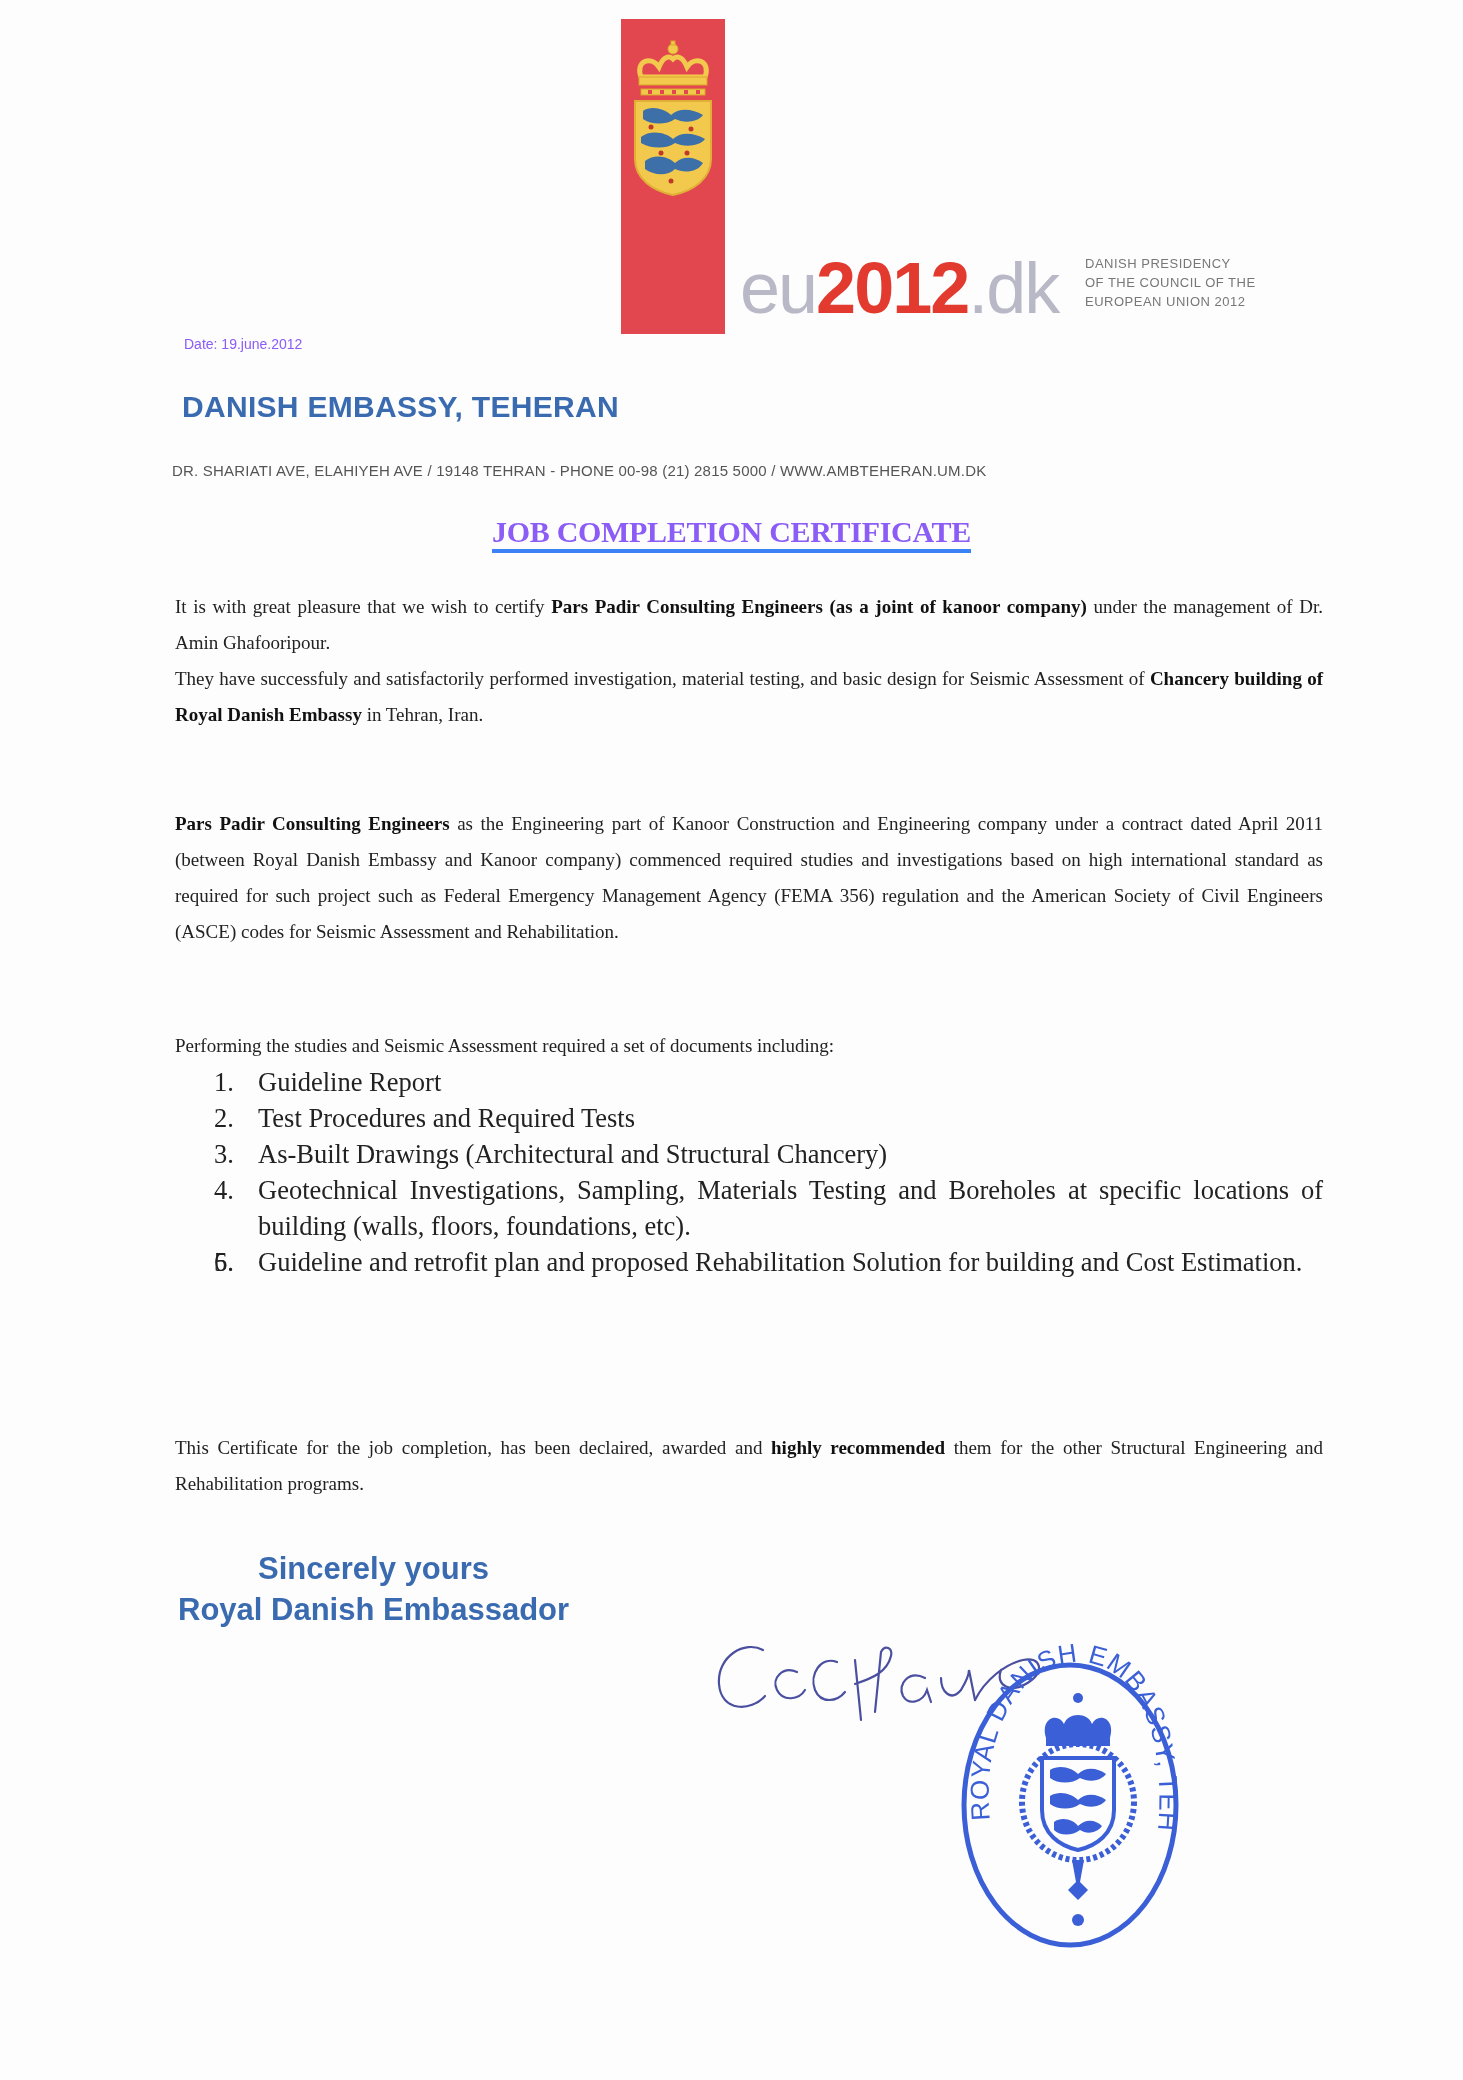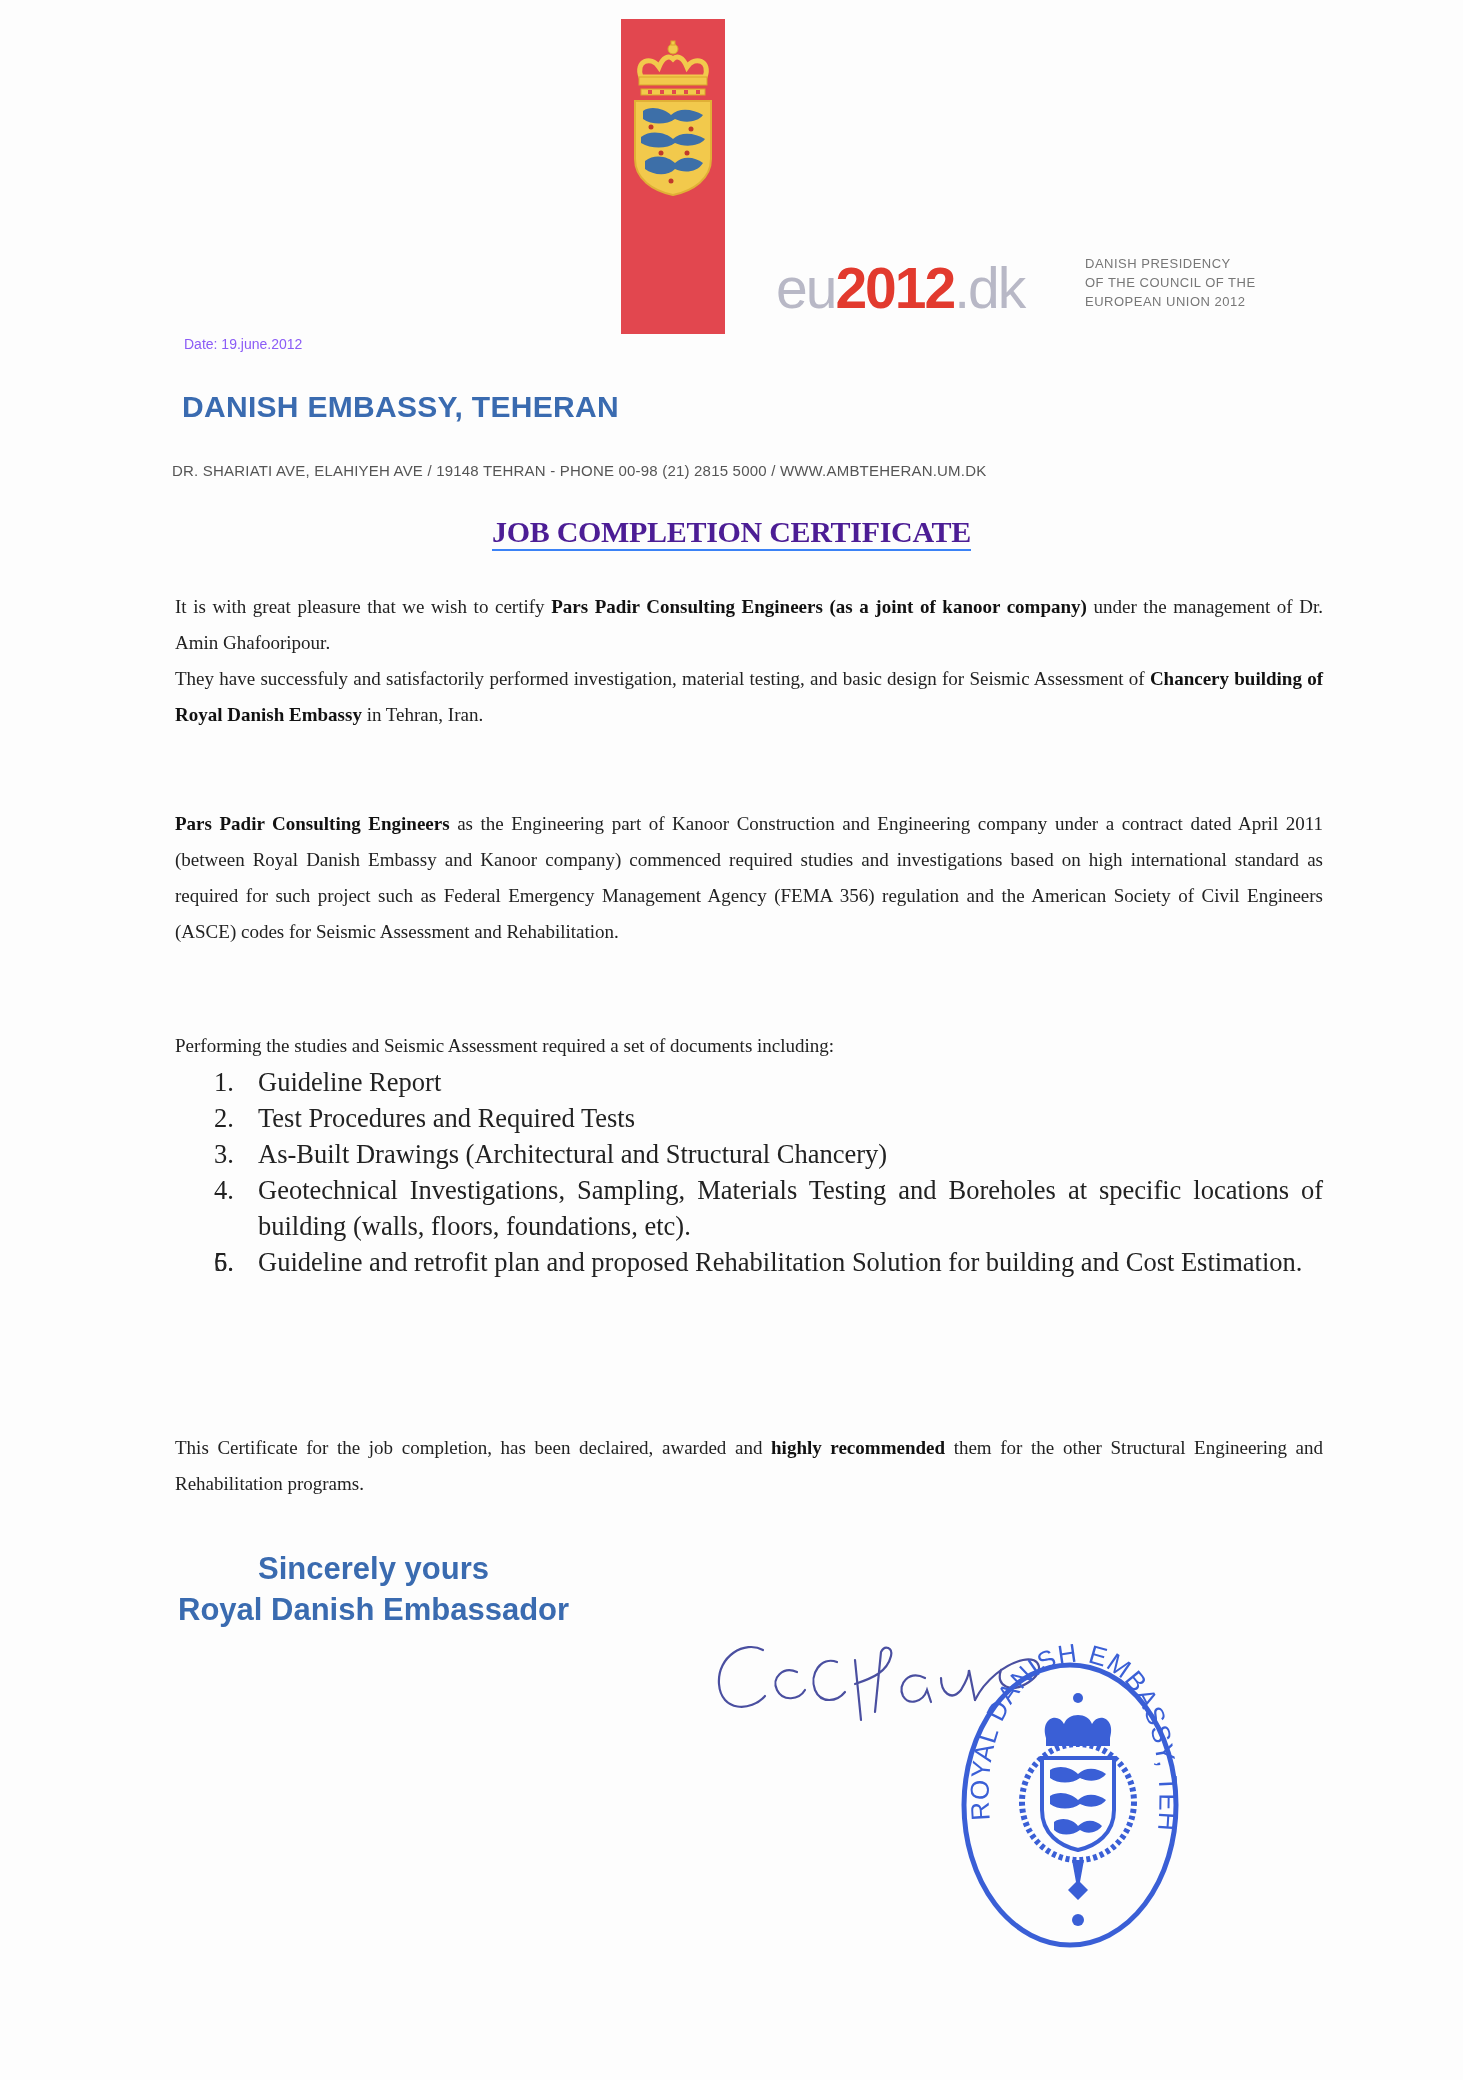--- a/index.html
+++ b/index.html
@@ -2,33 +2,33 @@
 <html><head>
   <meta charset="utf-8">
   <style>
     html, body { margin: 0; padding: 0; background: #ffffff; }
     body { width: 1463px; height: 2080px; position: relative; overflow: hidden; }
     .page { position: absolute; left: 0; top: 0; width: 1463px; height: 2080px; background: #fdfdfd; }
 
     
     .banner { position: absolute; left: 621px; top: 19px; width: 104px; height: 315px; background: #e2474f; }
     .banner svg { position: absolute; left: 0; top: 0; }
-    .eu-logo { position: absolute; left: 740px; top: 248px; height: 80px; font-family: "Liberation Sans", sans-serif; font-size: 57px; line-height: 80px; letter-spacing: -2px; white-space: nowrap; margin-left: 36px; }
+    .eu-logo { position: absolute; left: 740px; top: 248px; height: 80px; font-family: "Liberation Sans", sans-serif; font-size: 72px; line-height: 80px; letter-spacing: -2px; white-space: nowrap; }
     .eu-logo .eu { color: #b8b8c6; }
     .eu-logo .year { color: #e23a2e; font-weight: bold; }
     .eu-logo .dk { color: #b8b8c6; }
     .presidency { position: absolute; left: 1085px; top: 254px; font-family: "Liberation Sans", sans-serif; font-size: 13px; line-height: 19px; color: #777; letter-spacing: 0.5px; }
     .presidency div { white-space: nowrap; }
 
     .date { position: absolute; left: 184px; top: 336px; font-family: Liberation Sans, sans-serif; font-size: 14px; color: #8b5cf6; }
     .embassy-name { position: absolute; left: 182px; top: 390px; font-family: "Liberation Sans", sans-serif; font-weight: bold; font-size: 30px; color: #3a6bb0; letter-spacing: 0.3px; }
     .address { position: absolute; left: 172px; top: 462px; font-family: "Liberation Sans", sans-serif; font-size: 15px; color: #555; letter-spacing: 0.2px; white-space: nowrap; }
 
     .title { position: absolute; left: 0; width: 1463px; top: 515px; text-align: center; }
-    .title span { font-family: "Liberation Serif", serif; font-size: 30px; font-weight: bold; color: #4c1d95; border-bottom: 2px solid #3b82f6; padding-bottom: 1px; letter-spacing: -0.3px; }
+    .title span { font-family: "Liberation Serif", serif; font-size: 30px; font-weight: bold; color: #8b5cf6; border-bottom: 4px solid #3b82f6; padding-bottom: 1px; letter-spacing: -0.3px; }
 
     .body-text { position: absolute; left: 175px; width: 1148px; font-family: "Liberation Serif", serif; font-size: 19px; line-height: 36px; color: #222; text-align: justify; }
     .body-text b { font-weight: bold; color: #111; }
     .p1 { top: 589px; }
     .p2 { top: 806px; }
     .p3 { top: 1028px; }
     .doc-list { position: absolute; left: 214px; top: 1064px; width: 1109px; margin: 0; padding: 0; list-style: none; font-family: "Liberation Serif", serif; font-size: 26.5px; line-height: 36px; color: #222; }
     .doc-list li { position: relative; padding-left: 44px; text-align: justify; }
     .doc-list li .num { position: absolute; left: 0; top: 0; }
     .p4 { top: 1430px; }

